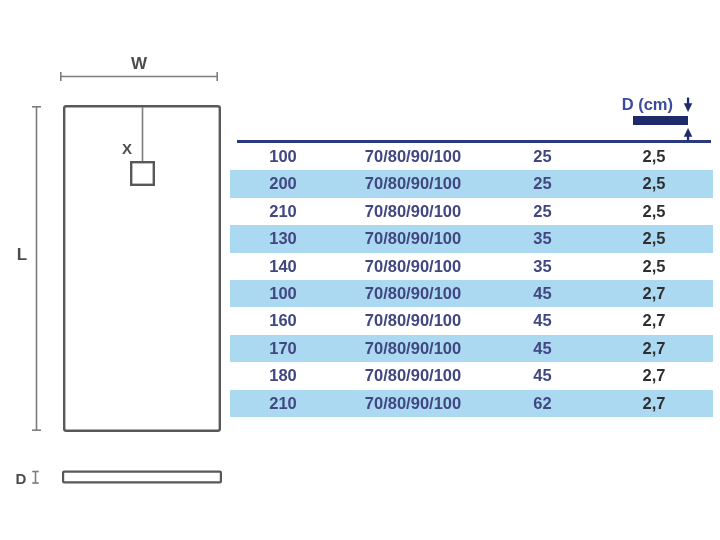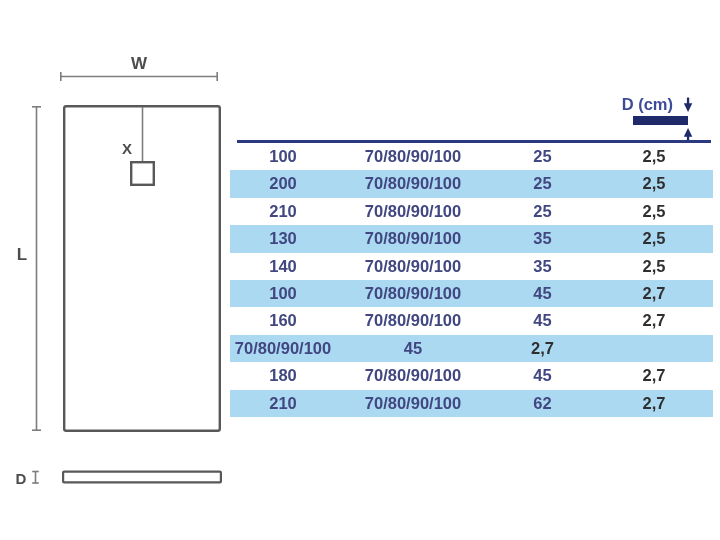--- a/index.html
+++ b/index.html
@@ -149,20 +149,21 @@
     <div class="td navy">45</div>
     <div class="td dark">2,7</div>
   </div>
         <div class="grid-row row">
     <div class="td navy">160</div>
     <div class="td navy">70/80/90/100</div>
     <div class="td navy">45</div>
     <div class="td dark">2,7</div>
   </div>
         <div class="grid-row row striped">
+    <div class="td navy">170</div>
     <div class="td navy">70/80/90/100</div>
     <div class="td navy">45</div>
     <div class="td dark">2,7</div>
   </div>
         <div class="grid-row row">
     <div class="td navy">180</div>
     <div class="td navy">70/80/90/100</div>
     <div class="td navy">45</div>
     <div class="td dark">2,7</div>
   </div>

